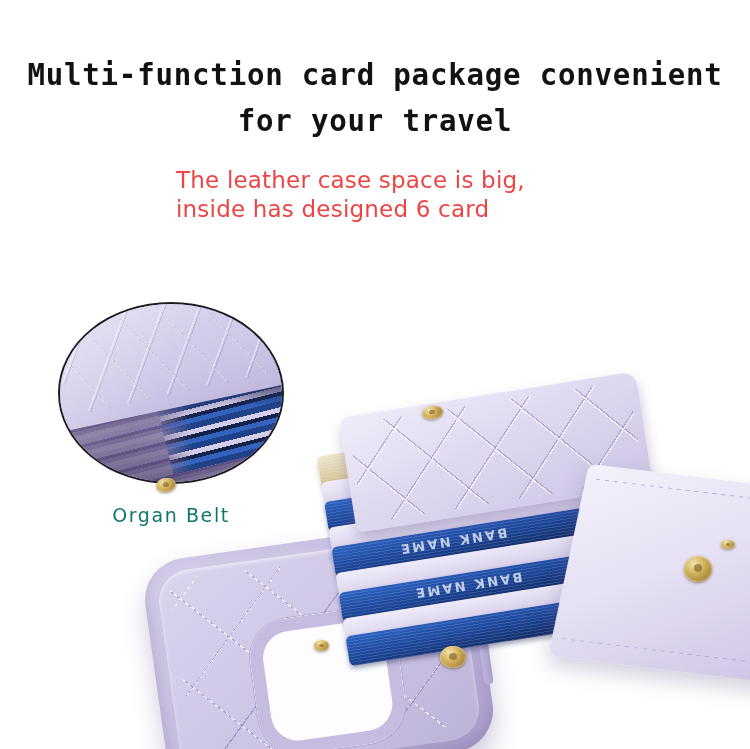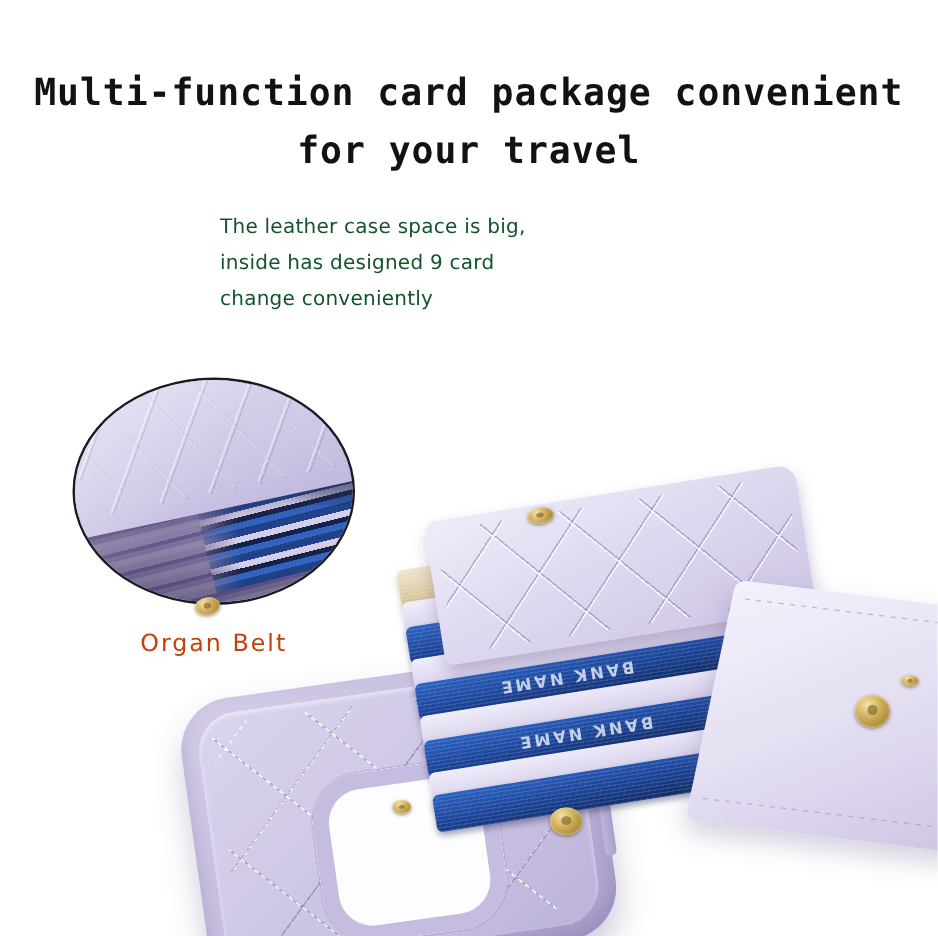--- a/index.html
+++ b/index.html
@@ -26,24 +26,24 @@
     transform:scaleX(0.97);
   }
   .headline .l2 { display:block; }
 
   
   .bodycopy {
     position:absolute;
     left:176px; top:166px;
     width:420px;
     font-family:"DejaVu Sans", sans-serif;
-    font-size:16px;
+    font-size:23px;
     line-height:29px;
     letter-spacing:0.2px;
-    color:#14532d;
+    color:#ef4444;
   }
   .bodycopy span { display:block; white-space:nowrap; }
 
   
   .inset-wrap {
     position:absolute;
     left:58px; top:302px;
     width:226px; height:182px;
   }
   .oval {
@@ -131,21 +131,21 @@
   }
 
   .inset-caption {
     position:absolute;
     left:58px; top:504px;
     width:226px;
     text-align:center;
     font-family:"DejaVu Sans", sans-serif;
     font-size:19px;
     letter-spacing:1.6px;
-    color:#c2410c;
+    color:#0f766e;
   }
 
   
   .product {
     position:absolute;
     left:150px; top:388px;
     width:600px; height:361px;
   }
 
   
@@ -346,22 +346,21 @@
 </head>
 <body>
 
 <div class="headline">
   <span>Multi-function card package convenient</span>
   <span class="l2">for your travel</span>
 </div>
 
 <div class="bodycopy">
   <span>The leather case space is big,</span>
-  <span>inside has designed 9 card</span>
-  <span>change conveniently</span>
+  <span>inside has designed 6 card</span>
 </div>
 
 <div class="inset-wrap">
   <div class="oval">
     <div class="pleats"></div>
     <div class="pleats-shade"></div>
     <div class="bluecards"></div>
     <div class="darkcorner"></div>
     <div class="flap"></div>
     <div class="gloss"></div>

